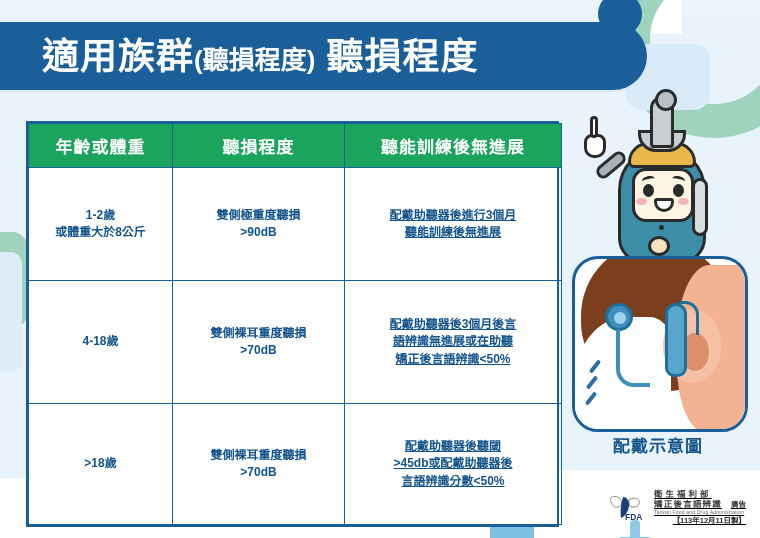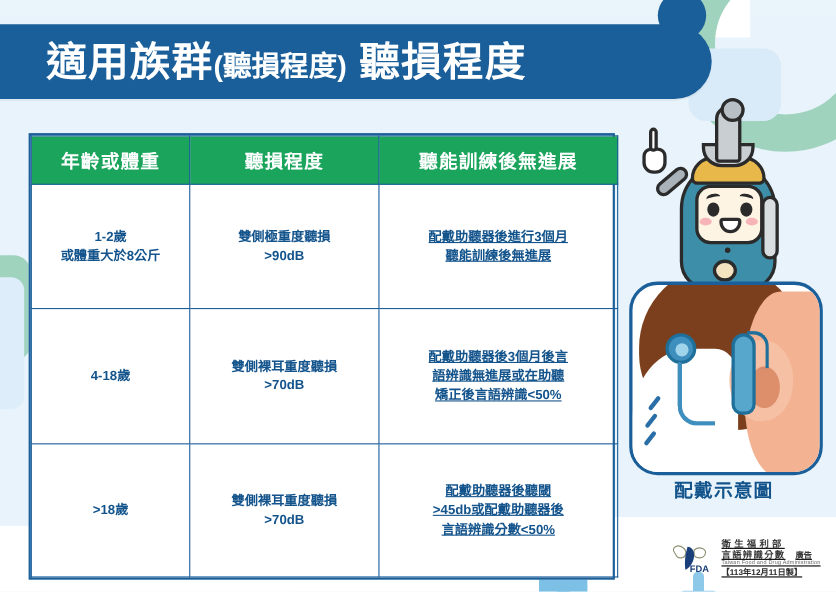--- a/index.html
+++ b/index.html
@@ -509,21 +509,21 @@
   .f-ad { font-size: 7.5px; letter-spacing: 0; }
   .f-line3 {
     font-size: 5px;
     color: #6a6a6a;
     letter-spacing: .2px;
   }
   .f-line4 {
     font-size: 7.5px;
     color: #2b2b2b;
     font-weight: bold;
-    text-align: left;
+    text-align: right;
     margin-top: 1px;
   }
 </style>
 </head>
 <body>
 
 <div id="poster">
 
   <div class="bg-panel"></div>
   <div class="bg-top-strip"></div>
@@ -678,21 +678,21 @@
   <div class="footer">
     <svg class="fda-mark" viewBox="0 0 84 60">
       <path d="M10 18 C4 10, 16 2, 26 10 C34 16, 32 26, 24 28 C14 30, 14 24, 10 18 Z" fill="none" stroke="#8d8f72" stroke-width="2"></path>
       <path d="M46 14 C56 6, 70 12, 66 22 C63 30, 50 30, 46 24 Z" fill="none" stroke="#8d8f72" stroke-width="2"></path>
       <path d="M34 8 C30 22, 28 36, 30 50 C36 48, 44 40, 46 26 C47 16, 42 8, 34 8 Z" fill="#1b3f7a"></path>
       <text x="38" y="54" font-family="Liberation Sans, sans-serif" font-size="17" font-weight="bold" fill="#1b3f7a">FDA</text>
     </svg>
     <div class="footer-text">
       <div class="f-line1">衛生福利部</div>
       <div class="f-line2">
-        <span>言語辨識分數</span>
+        <span>矯正後言語辨識</span>
         <span class="f-ad">廣告</span>
       </div>
       <div class="f-line3">Taiwan Food and Drug Administration</div>
       <div class="f-line4">【113年12月11日製】</div>
     </div>
   </div>
 
 </div>
 
 </body></html>

